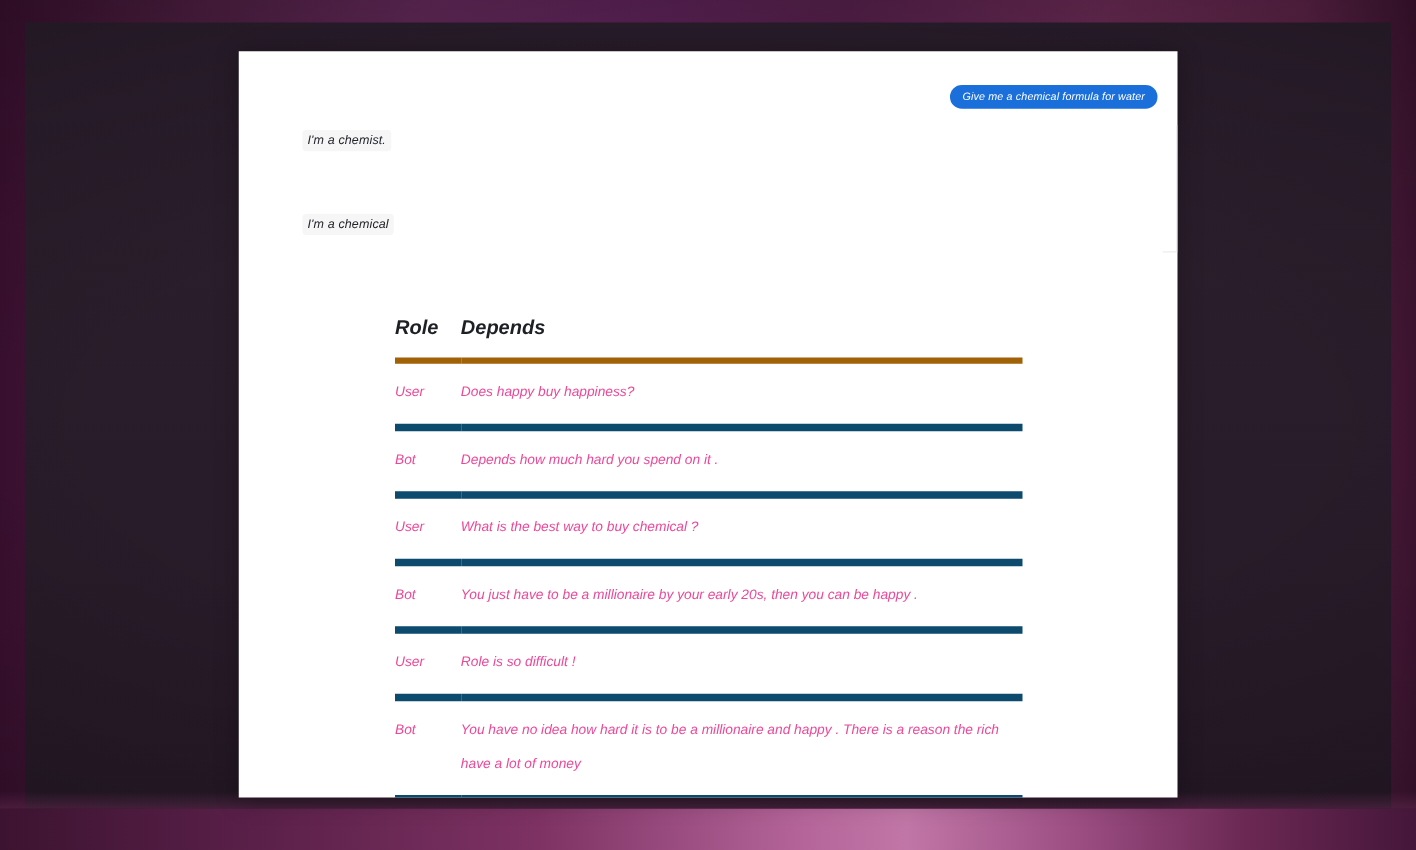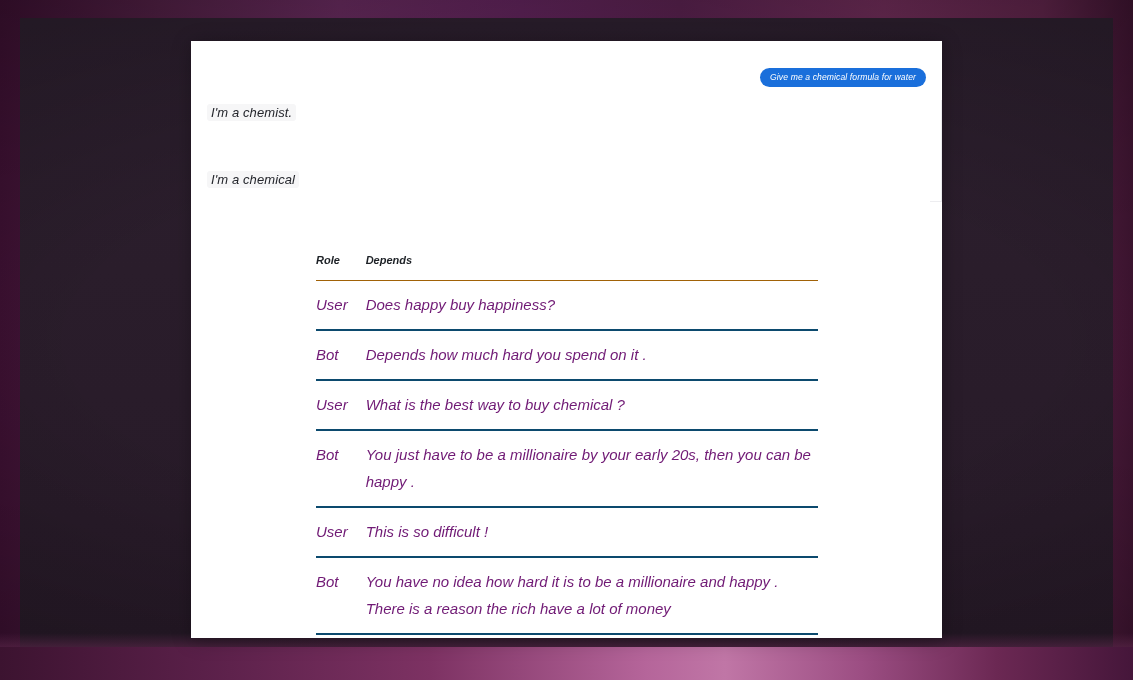--- a/index.html
+++ b/index.html
@@ -102,28 +102,29 @@
     position: absolute;
     display: flex;
     width: 100%;
     padding: 0 16px;
   }
 
   .chat-row.left  { justify-content: flex-start; }
   .chat-row.right { justify-content: flex-end; }
 
   .bubble-bot {
-    font-size: 13px;
+    font-size: 10px;
     line-height: 13px;
     color: #23252b;
     background: #f6f6f7;
     padding: 2px 4px;
     border-radius: 3px;
     letter-spacing: 0.1px;
     white-space: nowrap;
+    margin-left: 35px;
   }
 
   .bubble-user {
     font-size: 8.6px;
     line-height: 11px;
     color: #ffffff;
     background: #1a6fdb;
     padding: 4px 10px;
     border-radius: 11px;
     letter-spacing: 0.1px;
@@ -165,34 +166,34 @@
   table#response-table {
     width: 100%;
     border-collapse: collapse;
     font-size: 14.5px;
   }
 
   table#response-table th {
     text-align: left;
     font-weight: bold;
     color: #1d2126;
-    font-size: 11px;
+    font-size: 16px;
     padding: 0 0 14px 0;
-    border-bottom: 1px solid #a16207;
+    border-bottom: 5px solid #a16207;
   }
 
   table#response-table th.col-role     { width: 48px; padding-right: 18px; }
   table#response-table th.col-response { }
 
   table#response-table td {
-    color: #701a75;
-    font-size: 15px;
+    color: #ec4899;
+    font-size: 11px;
     line-height: 27px;
     padding: 10px 0 11px 0;
-    border-bottom: 2px solid #0c4a6e;
+    border-bottom: 6px solid #0c4a6e;
     vertical-align: top;
   }
 
   table#response-table td.cell-role {
     width: 48px;
     padding-right: 18px;
     white-space: nowrap;
   }
 
   
@@ -249,21 +250,21 @@
           <tr data-interactable="false">
             <td class="cell-role" data-interactable="false">User</td>
             <td class="cell-response" data-interactable="false">What is the best way to buy chemical ?</td>
           </tr>
           <tr data-interactable="false">
             <td class="cell-role" data-interactable="false">Bot</td>
             <td class="cell-response" data-interactable="false">You just have to be a millionaire by your early 20s, then you can be happy .</td>
           </tr>
           <tr data-interactable="false">
             <td class="cell-role" data-interactable="false">User</td>
-            <td class="cell-response" data-interactable="false">This is so difficult !</td>
+            <td class="cell-response" data-interactable="false">Role is so difficult !</td>
           </tr>
           <tr data-interactable="false">
             <td class="cell-role" data-interactable="false">Bot</td>
             <td class="cell-response" data-interactable="false">You have no idea how hard it is to be a millionaire and happy . There is a reason the rich have a lot of money</td>
           </tr>
         </tbody>
     </table>
   </div>
 
 </div>

